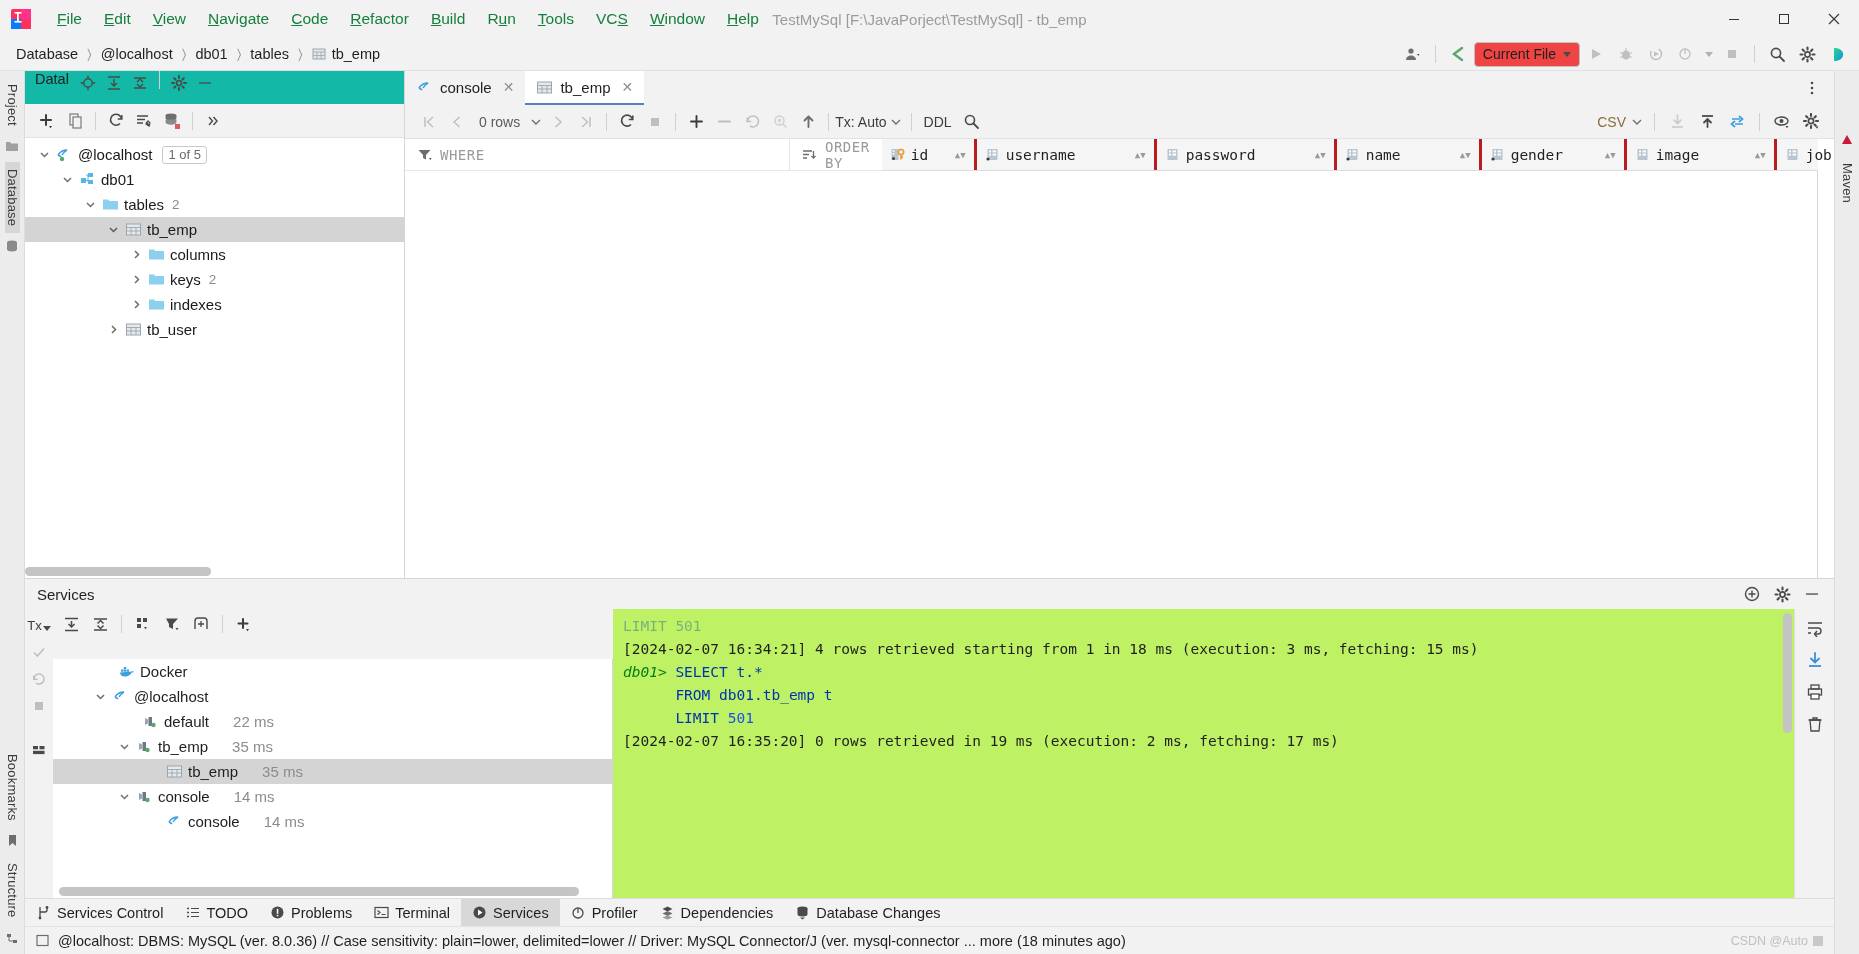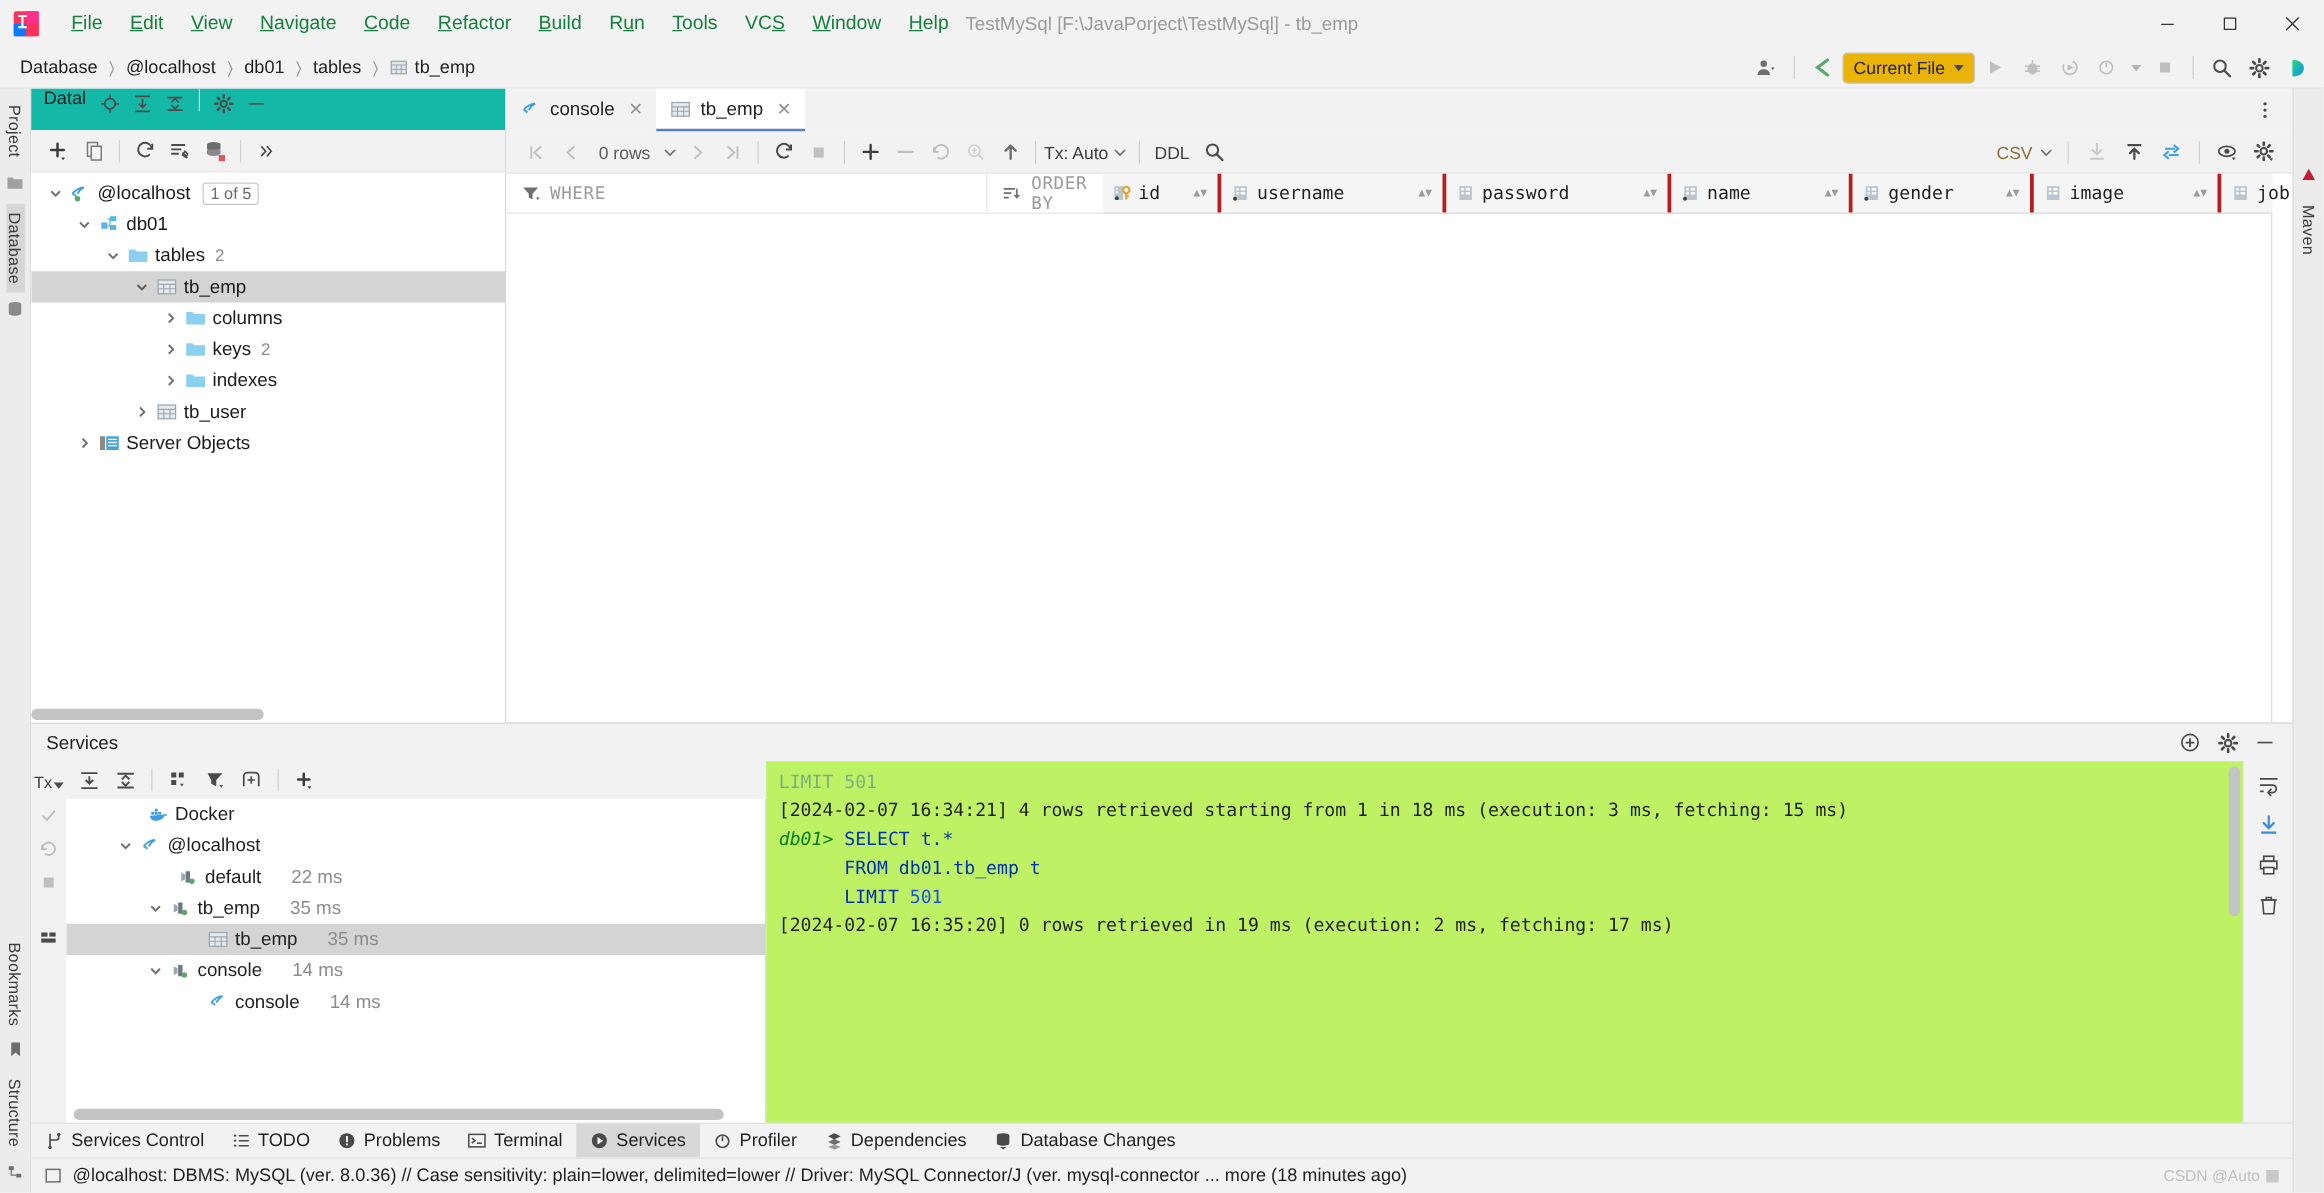--- a/index.html
+++ b/index.html
@@ -45,21 +45,21 @@
     border-bottom: 1px solid #e0e0e0;
   }
   .crumb { display: flex; align-items: center; font-size: 14.5px; color: #1f1f1f; padding: 2px 4px; }
   .crumb-sep { color: #9a9a9a; margin: 0 5px; font-size: 14px; }
   .navbar-right { margin-left: auto; display: flex; align-items: center; padding-right: 8px; gap: 2px; }
   .tbtn { width: 28px; height: 26px; display: flex; align-items: center; justify-content: center; border-radius: 3px; color: #5a5a5a; }
   .tbtn.dim { opacity: .38; }
   .vsep { width: 1px; height: 18px; background: #d0d0d0; margin: 0 6px; }
   .runcfg {
     display: flex; align-items: center; gap: 7px;
-    border: 1px solid #c2c2c2; background: #eab308; border-radius: 4px;
+    border: 1px solid #c2c2c2; background: #ef4444; border-radius: 4px;
     height: 25px; padding: 0 8px; font-size: 14px; color: #1f1f1f;
   }
   .caret { width: 0; height: 0; border-left: 4px solid transparent; border-right: 4px solid transparent; border-top: 5px solid #4a4a4a; }
 
   
   .body-wrap { flex: 1; display: flex; min-height: 0; }
 
   
   .left-stripe {
     width: 25px; min-width: 25px; background: #ececec;
@@ -155,21 +155,21 @@
   .services { height: 320px; min-height: 320px; display: flex; flex-direction: column; background: #f2f2f2; border-top: 1px solid #d6d6d6; }
   .svc-head { height: 30px; min-height: 30px; display: flex; align-items: center; padding: 0 8px 0 12px; }
   .svc-title { font-size: 15px; color: #1f1f1f; }
   .svc-head-right { margin-left: auto; display: flex; align-items: center; gap: 2px; }
   .svc-body { flex: 1; display: flex; min-height: 0; }
   .svc-left-toolbar {
     width: 28px; min-width: 28px; background: #f2f2f2;
     display: flex; flex-direction: column; align-items: center; padding-top: 4px; gap: 3px;
   }
   .svc-left-toolbar .tbtn { width: 24px; height: 24px; }
-  .svc-tree-col { width: 560px; min-width: 560px; display: flex; flex-direction: column; }
+  .svc-tree-col { width: 560px; min-width: 560px; display: flex; flex-direction: column; gap: 20px; }
   .svc-tree-toolbar { height: 30px; min-height: 30px; display: flex; align-items: center; padding-left: 4px; gap: 1px; background: #f2f2f2; }
   .svc-tree { flex: 1; background: #fff; overflow: hidden; position: relative; border-right: 1px solid #d6d6d6; }
   .svc-node { height: 25px; display: flex; align-items: center; white-space: nowrap; font-size: 15px; }
   .svc-node.sel { background: #d4d4d4; }
   .svc-ms { color: #8c8c8c; font-size: 15px; margin-left: 24px; }
   .svc-console { flex: 1; background: #bef264; position: relative; overflow: hidden; min-width: 0; }
   .console-text {
     font-family: "DejaVu Sans Mono", monospace; font-size: 14.5px; line-height: 23px;
     color: #1f1f1f; padding: 6px 0 0 10px; white-space: pre;
   }
@@ -596,35 +596,20 @@
               </span>
               <span class="tico">
                 <svg width="17" height="17" viewBox="0 0 17 17">
                     <rect x="1.5" y="3" width="14" height="11" fill="#e5e9ec" stroke="#9aa7b0"></rect>
                     <path d="M1.5 6.5h14M1.5 10h14M6 6.5v7.5M11 6.5v7.5" stroke="#9aa7b0" stroke-width=".9"></path>
                   </svg>
               </span>
               <span class="tlabel">tb_user</span>
             </div>
 
-            <div class="tnode" style="padding-left:33px">
-              <span class="twist">
-                <svg width="11" height="11" viewBox="0 0 11 11">
-                    <path d="M4 2l3.5 3.5L4 9" stroke="#6e6e6e" stroke-width="1.5" fill="none"></path>
-                  </svg>
-              </span>
-              <span class="tico">
-                <svg width="17" height="17" viewBox="0 0 17 17">
-                    <rect x="1" y="3" width="4" height="11" fill="#8a8a8a"></rect>
-                    <rect x="6" y="3" width="10" height="11" fill="#4aa3dc"></rect>
-                    <path d="M7.5 5.5h7M7.5 8h7M7.5 10.5h7" stroke="#fff" stroke-width="1.1"></path>
-                  </svg>
-              </span>
-              <span class="tlabel">Server Objects</span>
-            </div>
 
             <div class="hscroll-track">
               <div class="hscroll-thumb"></div>
             </div>
           </div>
         </div>
 
         <div class="editor">
 
           <div class="tabs">

